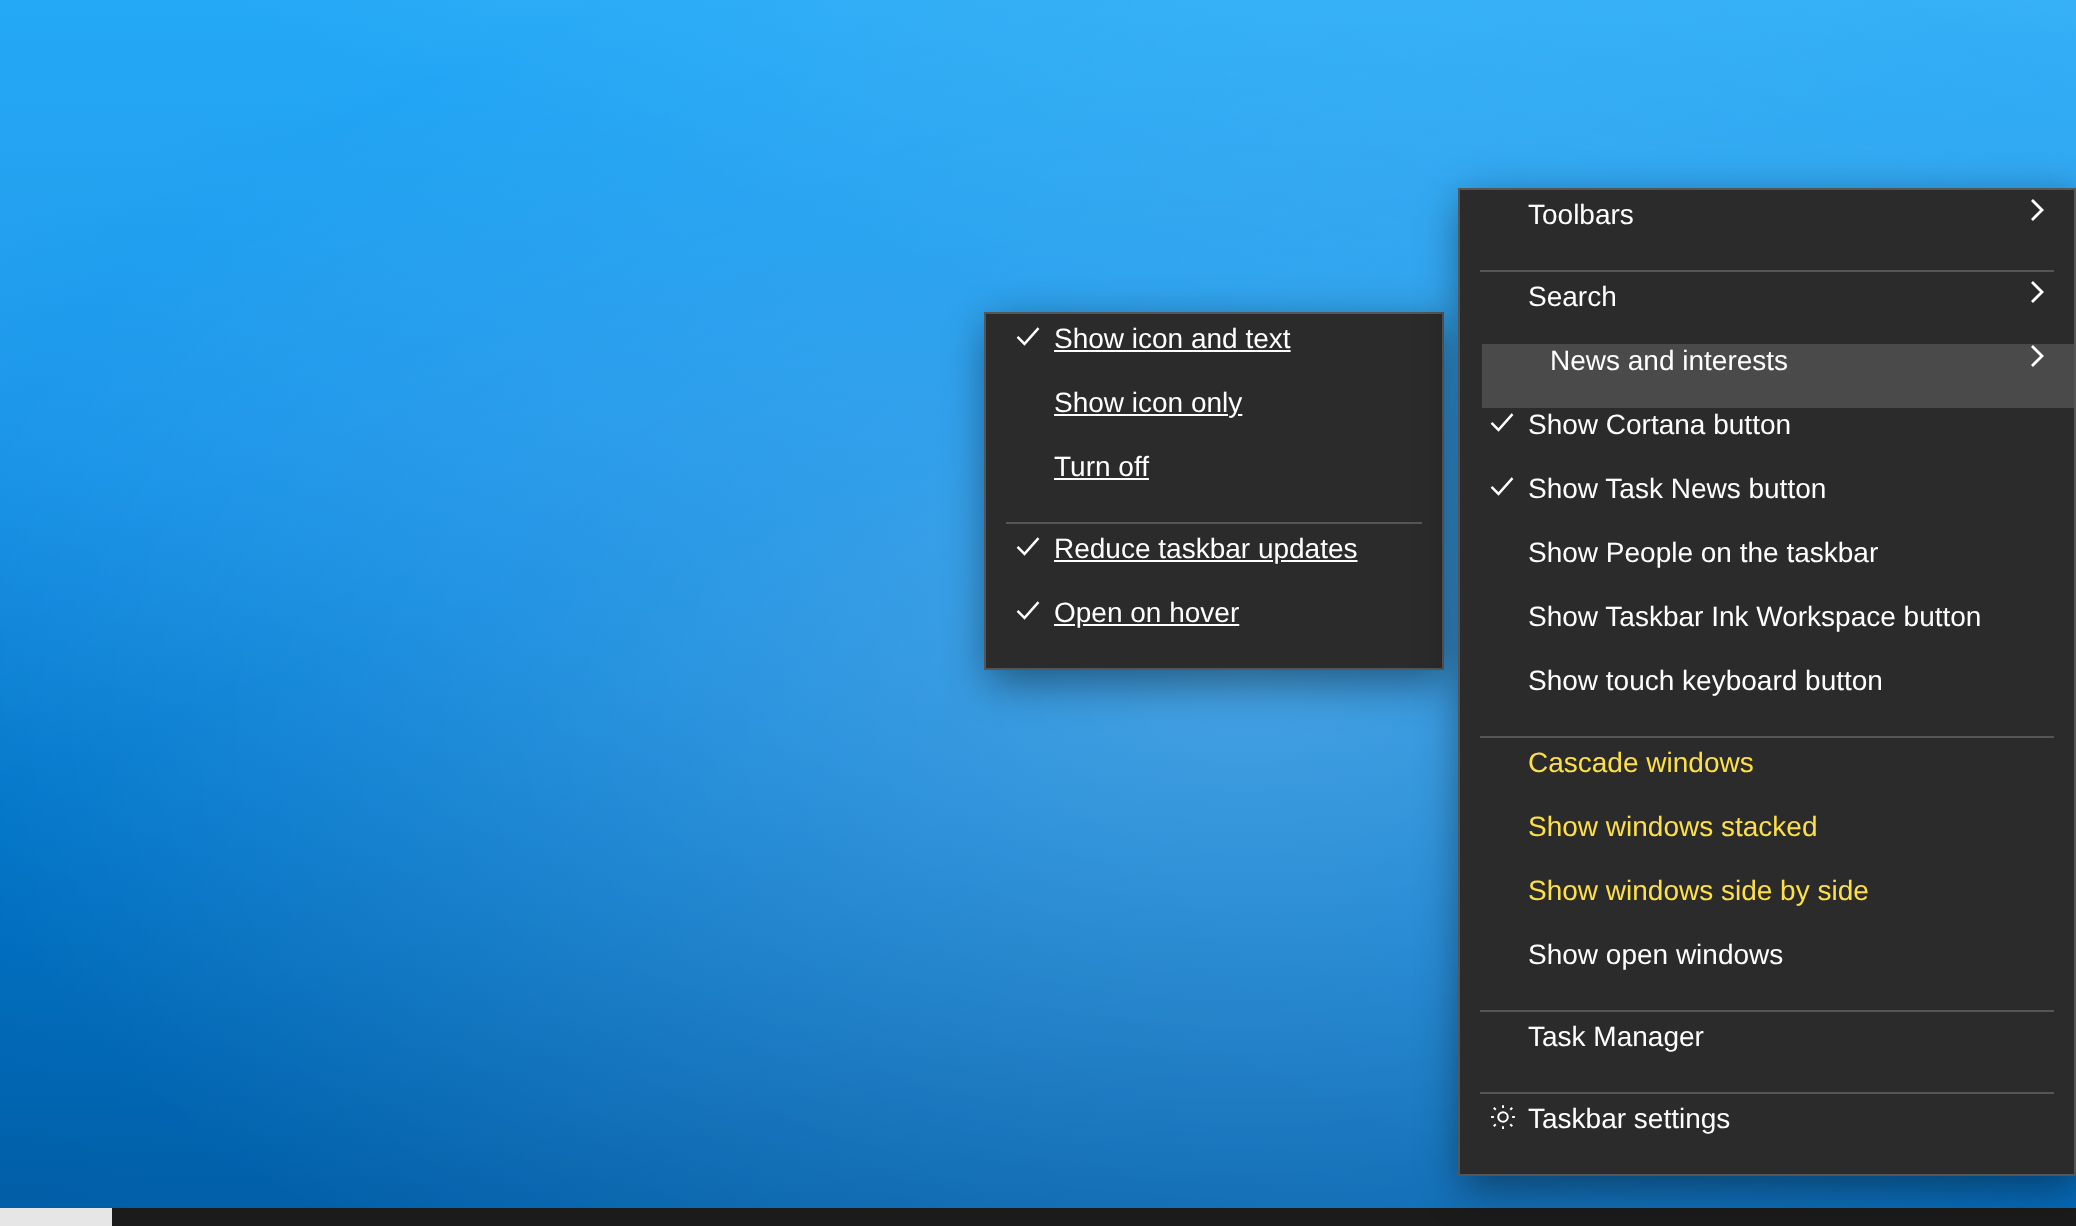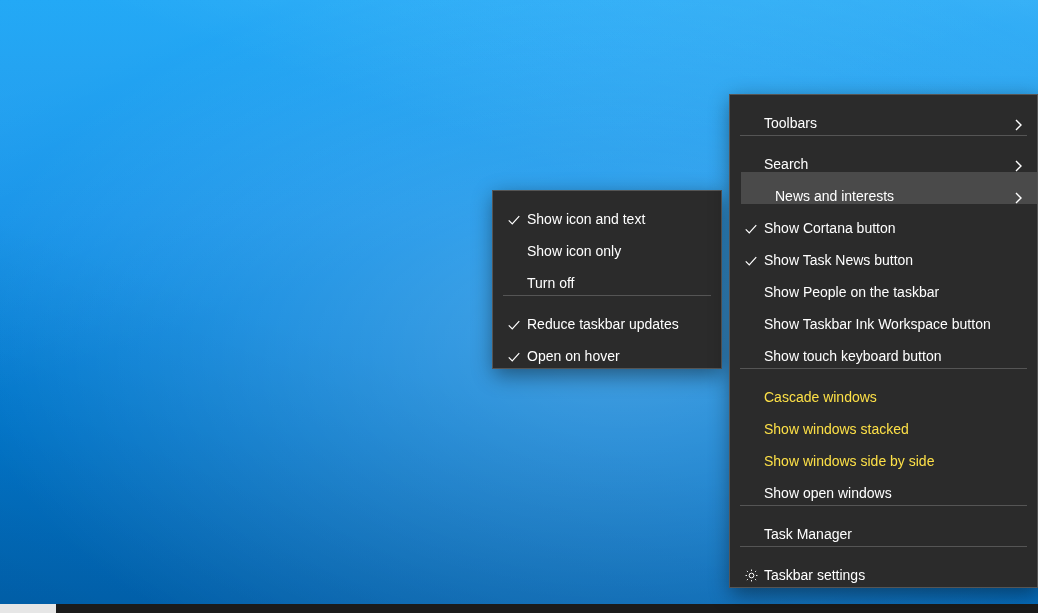--- a/index.html
+++ b/index.html
@@ -46,21 +46,21 @@
   
   .menu {
     position: absolute;
     background: #2b2b2b;
     border: 1px solid #555;
     box-shadow: 2px 6px 20px rgba(0,0,0,0.45);
     padding: 4px 0;
   }
   .menu .row {
     display: flex;
-    align-items: flex-end;
+    align-items: flex-start;
     height: 32px;
     padding: 0 14px 0 8px;
     white-space: nowrap;
     cursor: default;
   }
   .menu .row .col-icon {
     width: 26px;
     display: flex;
     justify-content: center;
     align-items: center;
@@ -81,21 +81,21 @@
   .menu .row.disabled .col-label { color: #fde047; }
   .menu .row.hover { background: #4a4a4a; margin-left: 11px; }
   .menu .sep {
     height: 1px;
     margin: 4px 10px;
     background: #555;
   }
 
   
   #menu-main   { left: 729px; top: 94px;  width: 307px; }
-  #menu-sub    { left: 492px; top: 190px; width: 228px; }
+  #menu-sub    { left: 492px; top: 156px; width: 228px; text-decoration: underline; }
 
   svg { display: block; }
 </style>
 </head>
 <body>
 
 <div class="wallpaper"></div>
 
 <div class="taskbar">
   <div class="start-hint"></div>

